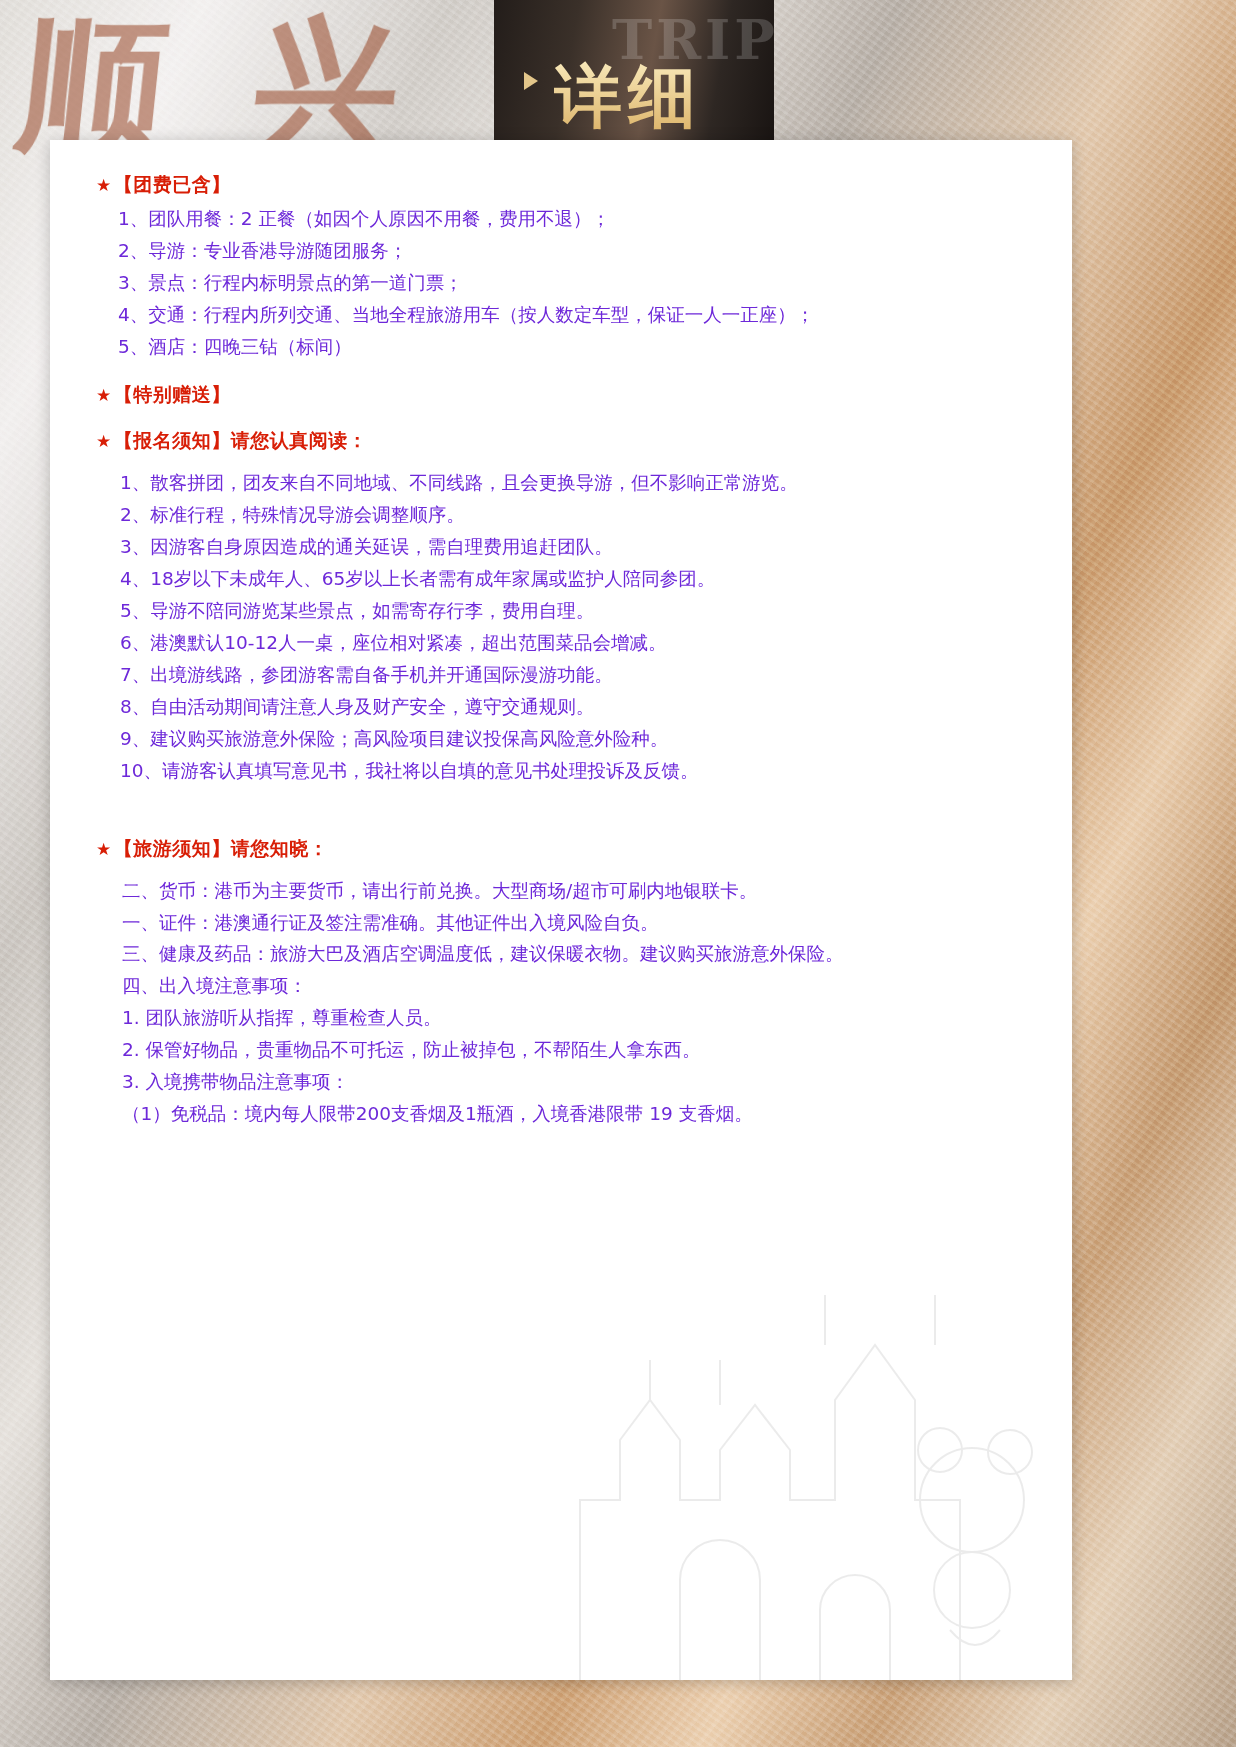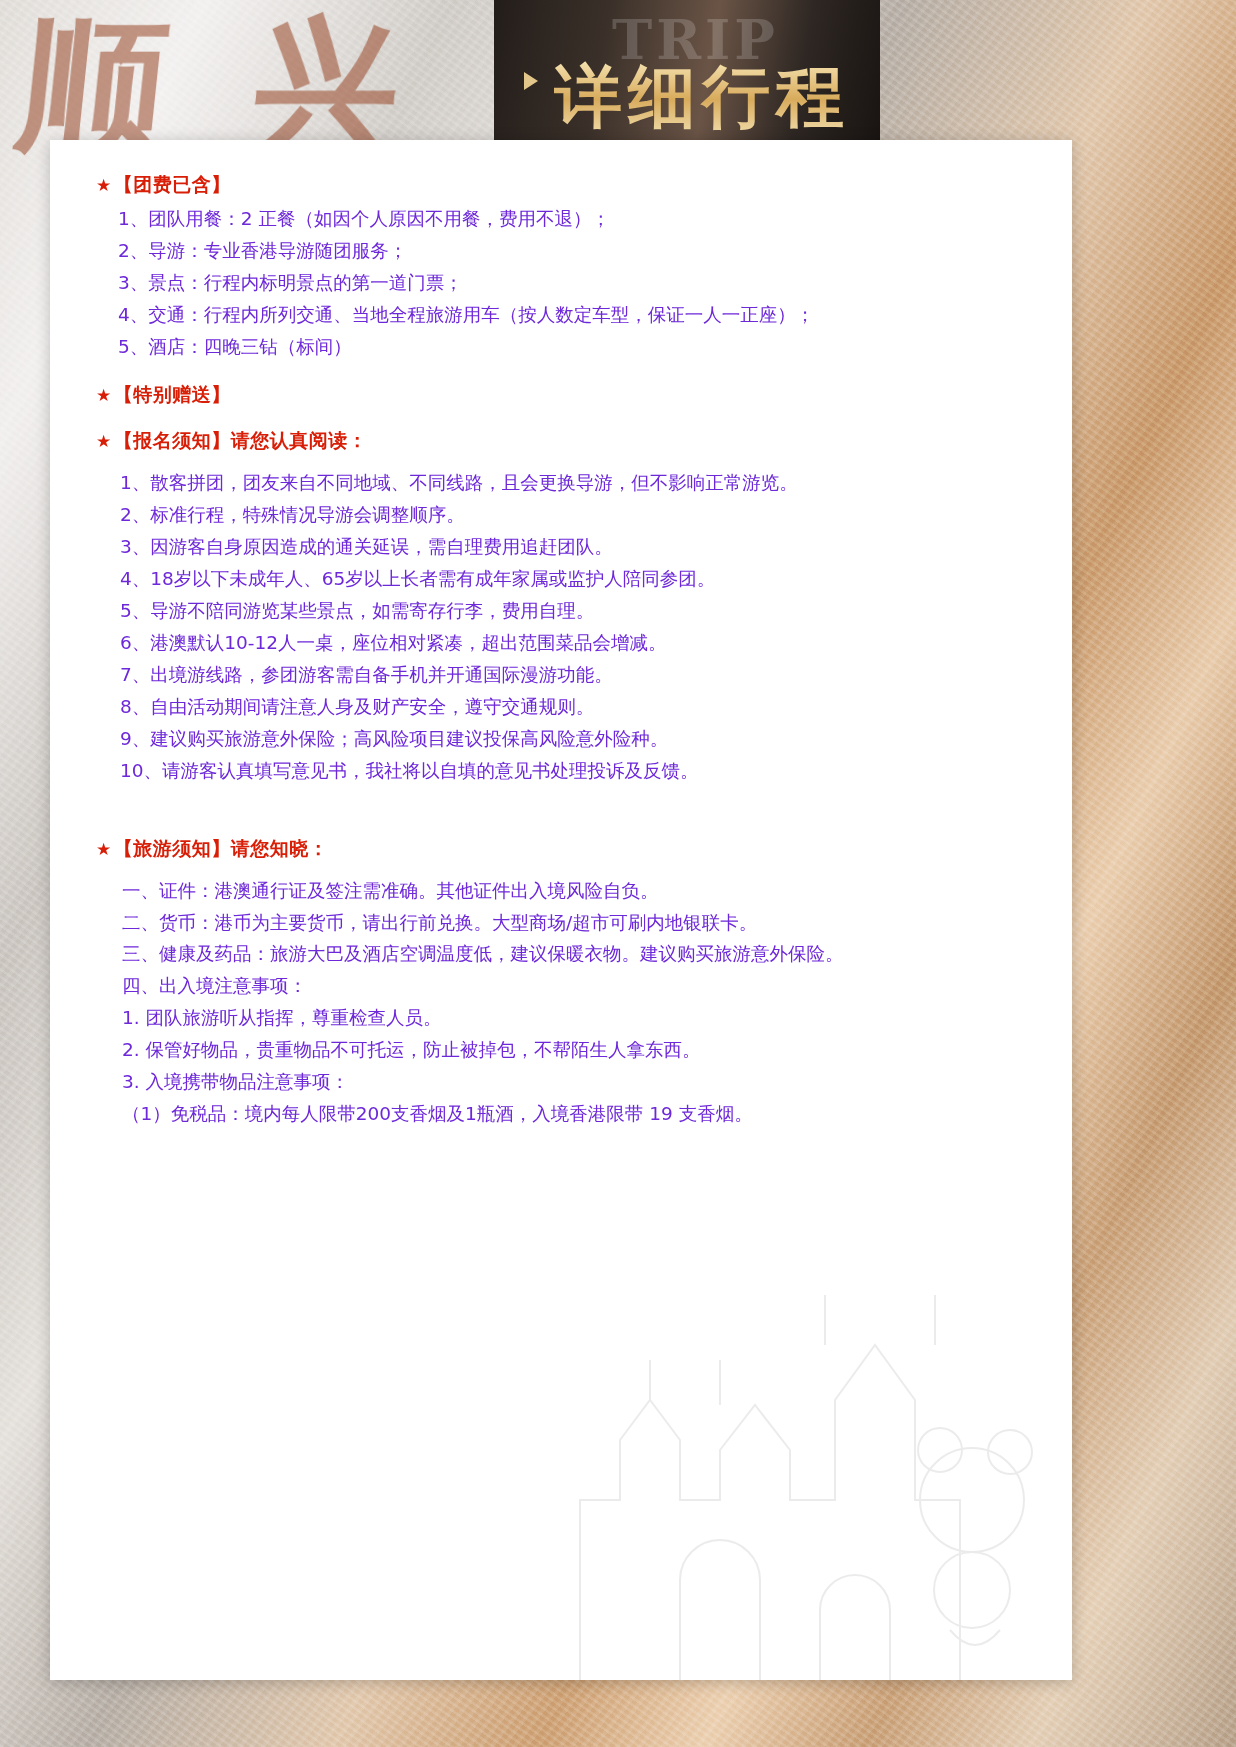--- a/index.html
+++ b/index.html
@@ -49,21 +49,21 @@
     white-space: nowrap;
     transform: skewX(-6deg);
     opacity: 0.85;
     filter: blur(0.4px);
     overflow: hidden;
   }
   .banner {
     position: absolute;
     left: 494px;
     top: 0;
-    width: 386px;
+    width: 280px;
     height: 148px;
     background: linear-gradient(100deg, #231d1a 0%, #3a3029 28%, #6a5446 55%, #2e2723 78%, #191412 100%);
   }
   .banner .trip {
     position: absolute;
     left: 118px;
     top: 8px;
     font-size: 54px;
     font-weight: 700;
     letter-spacing: 4px;
@@ -208,22 +208,22 @@
         <p class="item">10、请游客认真填写意见书，我社将以自填的意见书处理投诉及反馈。</p>
       </div>
 
       <div class="gap-lg"></div>
 
       <div class="block travel">
         <div class="sect-title">
           <span class="star">★</span><span>【旅游须知】</span><span class="sub">请您知晓：</span>
         </div>
         <div class="gap-sm"></div>
+        <p class="item">二、货币：港币为主要货币，请出行前兑换。大型商场/超市可刷内地银联卡。</p>
         <p class="item">一、证件：港澳通行证及签注需准确。其他证件出入境风险自负。</p>
-        <p class="item">二、货币：港币为主要货币，请出行前兑换。大型商场/超市可刷内地银联卡。</p>
         <p class="item">三、健康及药品：旅游大巴及酒店空调温度低，建议保暖衣物。建议购买旅游意外保险。</p>
         <p class="item">四、出入境注意事项：</p>
         <p class="item">1. 团队旅游听从指挥，尊重检查人员。</p>
         <p class="item">2. 保管好物品，贵重物品不可托运，防止被掉包，不帮陌生人拿东西。</p>
         <p class="item">3. 入境携带物品注意事项：</p>
         <p class="item">（1）免税品：境内每人限带200支香烟及1瓶酒，入境香港限带 19 支香烟。</p>
       </div>
 
     </div>
   </div>

